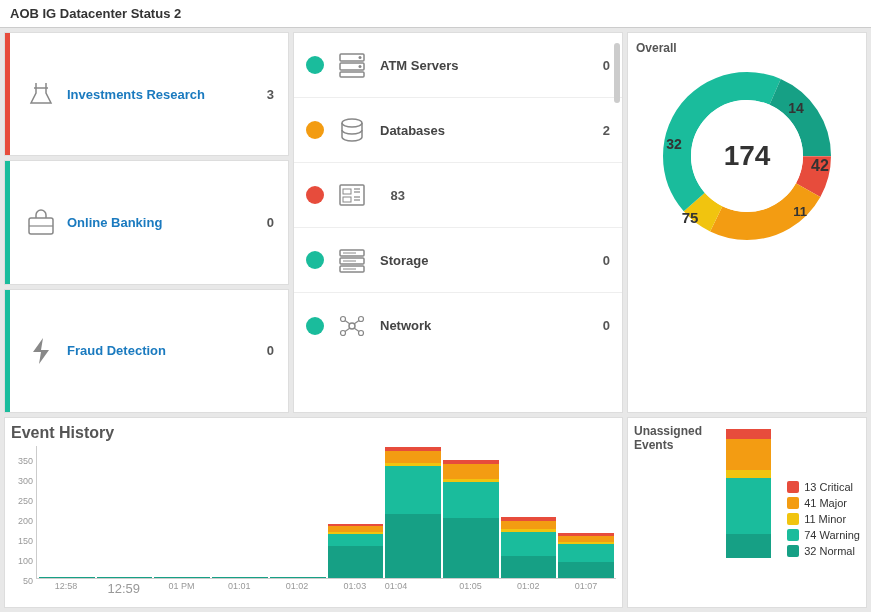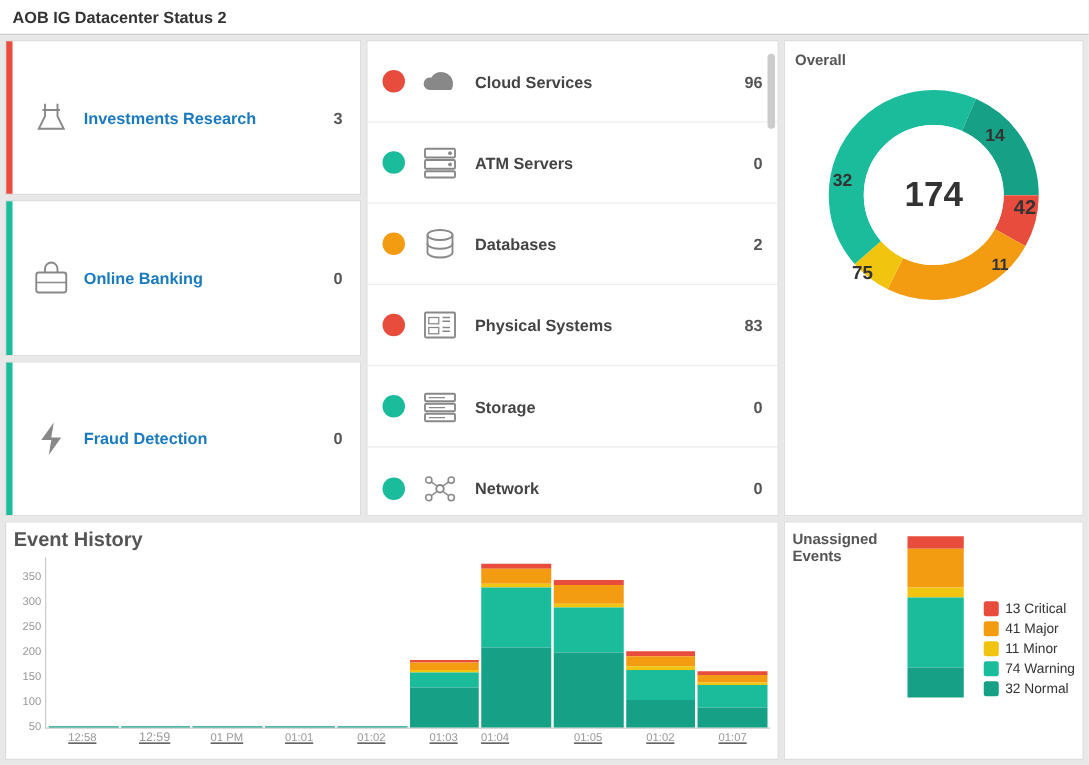--- a/index.html
+++ b/index.html
@@ -111,30 +111,20 @@
         <div class="card-info">
           <div class="card-name">Fraud Detection</div>
         </div>
         <div class="card-count">0</div>
       </div>
     </div>
 
     <div class="center-panel">
       <div class="scroll-indicator"></div>
 
-      <div class="service-row">
-        <div class="status-dot dot-red"></div>
-        <div class="row-icon">
-          <svg width="30" height="24" viewBox="0 0 30 24" fill="none">
-            <path d="M24 19H7a5 5 0 1 1 .9-9.9A7 7 0 1 1 24 19z" fill="#888"></path>
-          </svg>
-        </div>
-        <div class="row-name">Cloud Services</div>
-        <div class="row-count">96</div>
-      </div>
 
       <div class="service-row">
         <div class="status-dot dot-green"></div>
         <div class="row-icon">
           <svg width="28" height="28" viewBox="0 0 28 28" fill="none">
             <rect x="2" y="3" width="24" height="7" rx="1" stroke="#888" stroke-width="1.5" fill="none"></rect>
             <rect x="2" y="12" width="24" height="7" rx="1" stroke="#888" stroke-width="1.5" fill="none"></rect>
             <rect x="2" y="21" width="24" height="5" rx="1" stroke="#888" stroke-width="1.5" fill="none"></rect>
             <circle cx="22" cy="6.5" r="1.5" fill="#888"></circle>
             <circle cx="22" cy="15.5" r="1.5" fill="#888"></circle>
@@ -163,21 +153,20 @@
           <svg width="28" height="28" viewBox="0 0 28 28" fill="none">
             <rect x="2" y="4" width="24" height="20" rx="1" stroke="#888" stroke-width="1.5" fill="none"></rect>
             <rect x="5" y="8" width="8" height="5" stroke="#888" stroke-width="1" fill="none"></rect>
             <rect x="5" y="16" width="8" height="5" stroke="#888" stroke-width="1" fill="none"></rect>
             <line x1="16" y1="8" x2="22" y2="8" stroke="#888" stroke-width="1.2"></line>
             <line x1="16" y1="11" x2="22" y2="11" stroke="#888" stroke-width="1.2"></line>
             <line x1="16" y1="16" x2="22" y2="16" stroke="#888" stroke-width="1.2"></line>
             <line x1="16" y1="19" x2="22" y2="19" stroke="#888" stroke-width="1.2"></line>
           </svg>
         </div>
-        <div class="row-name">Physical Systems</div>
         <div class="row-count">83</div>
       </div>
 
       <div class="service-row">
         <div class="status-dot dot-green"></div>
         <div class="row-icon">
           <svg width="28" height="28" viewBox="0 0 28 28" fill="none">
             <rect x="2" y="4" width="24" height="6" rx="1" stroke="#888" stroke-width="1.5" fill="none"></rect>
             <rect x="2" y="12" width="24" height="6" rx="1" stroke="#888" stroke-width="1.5" fill="none"></rect>
             <rect x="2" y="20" width="24" height="6" rx="1" stroke="#888" stroke-width="1.5" fill="none"></rect>
@@ -253,21 +242,21 @@
           <span>350</span>
           <span>300</span>
           <span>250</span>
           <span>200</span>
           <span>150</span>
           <span>100</span>
           <span>50</span>
           <span></span>
         </div>
 
-        <div style="flex:1; display:flex; flex-direction:column; height:150px;text-decoration:underline;">
+        <div style="flex:1; display:flex; flex-direction:column; height:150px;">
           <div style="flex:1; display:flex; align-items:flex-end; border-left:1px solid #ccc; border-bottom:1px solid #ccc; gap:2px; padding: 0 2px;">
 
             <div style="flex:1; display:flex; flex-direction:column-reverse; height:100%;">
               <div style="height:1px; background:#16a085;"></div>
             </div>
             <div style="flex:1; display:flex; flex-direction:column-reverse; height:100%;">
               <div style="height:1px; background:#16a085;"></div>
             </div>
             <div style="flex:1; display:flex; flex-direction:column-reverse; height:100%;">
               <div style="height:1px; background:#16a085;"></div>
@@ -315,21 +304,21 @@
               <div style="height:16px; background:#16a085;"></div>
               <div style="height:18px; background:#1abc9c;"></div>
               <div style="height:2px; background:#f1c40f;"></div>
               <div style="height:6px; background:#f39c12;"></div>
               <div style="height:3px; background:#e74c3c;"></div>
             </div>
           </div>
 
           <div style="display:flex; gap:2px; padding: 2px 2px 0 2px;">
             <div style="flex:1; text-align:center; font-size:9px; color:#999;">12:58</div>
-            <div style="flex:1; text-align:center; font-size:10px; color:#999;">12:59</div>
+            <div style="flex:1; text-align:center; font-size:13px; color:#999;">12:59</div>
             <div style="flex:1; text-align:center; font-size:9px; color:#999;">01 PM</div>
             <div style="flex:1; text-align:center; font-size:9px; color:#999;">01:01</div>
             <div style="flex:1; text-align:center; font-size:9px; color:#999;">01:02</div>
             <div style="flex:1; text-align:center; font-size:9px; color:#999;">01:03</div>
             <div style="flex:1; text-align:left; font-size:9px; color:#999;">01:04</div>
             <div style="flex:1; text-align:center; font-size:9px; color:#999;">01:05</div>
             <div style="flex:1; text-align:center; font-size:9px; color:#999;">01:02</div>
             <div style="flex:1; text-align:center; font-size:9px; color:#999;">01:07</div>
           </div>
         </div>

